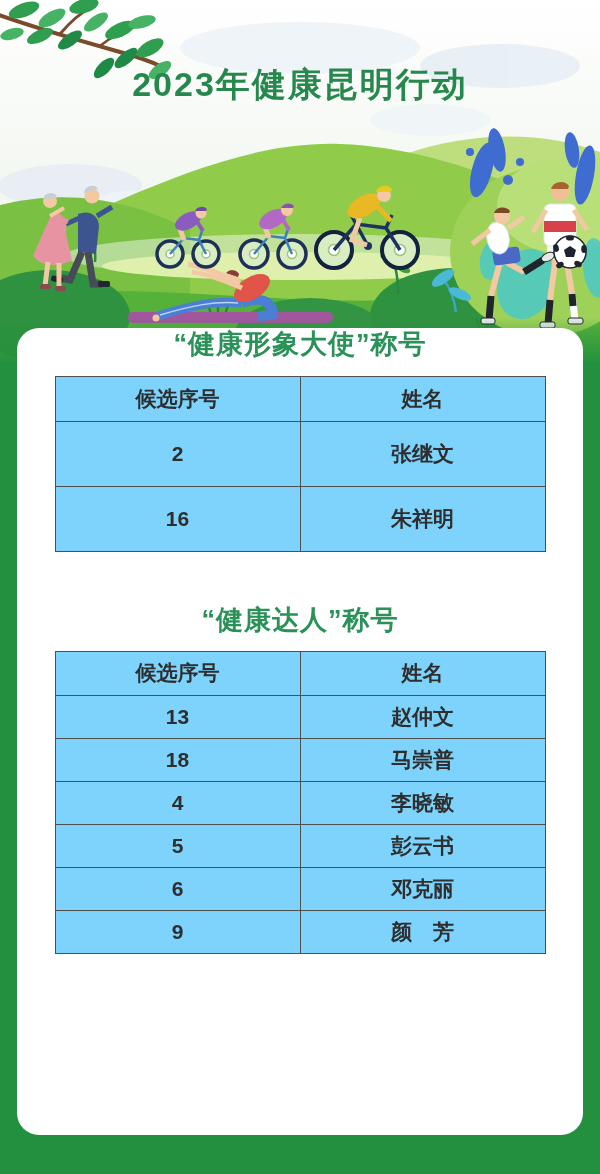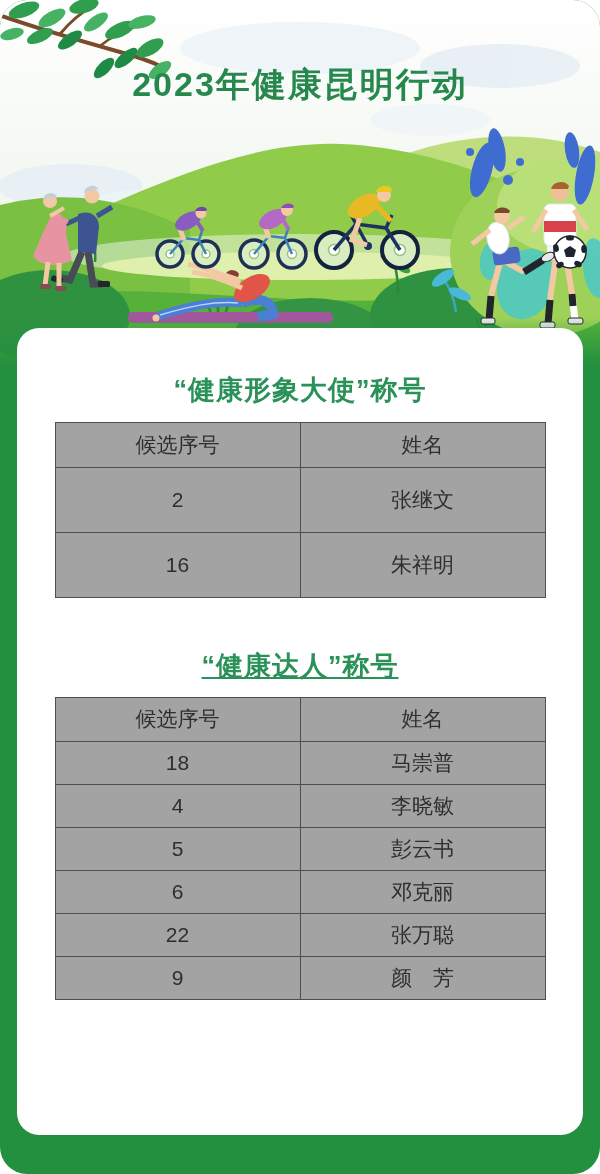--- a/index.html
+++ b/index.html
@@ -1,42 +1,42 @@
 <!DOCTYPE html>
 <html><head>
 <meta charset="utf-8">
 <style>
   html,body { margin:0; padding:0; }
   body { width:600px; font-family:"Liberation Sans","DejaVu Sans",sans-serif; }
-  .poster { position:relative; width:600px; height:1174px; background:#23903f; overflow:hidden;border-radius:27px; }
+  .poster { position:relative; width:600px; height:1174px; background:#23903f; overflow:hidden; }
 
   
   .hero { position:absolute; top:0; left:0; width:600px; height:372px;
           background:linear-gradient(180deg,#ffffff 0%,#f4f8f2 45%,#eaf3e6 100%); overflow:hidden; }
   .hero svg { position:absolute; top:0; left:0; }
   .hero-fade { position:absolute; left:0; top:318px; width:600px; height:54px;
                background:linear-gradient(180deg, rgba(35,144,63,0) 0%, #23903f 85%); }
   .title-block { position:absolute; top:66px; left:0; width:600px; text-align:center;
                  color:#27884e; font-weight:800; z-index:3; }
   .title-line1 { font-size:34px; letter-spacing:2px; line-height:1.1;
                  text-shadow:0 1px 0 rgba(255,255,255,.6); }
   .title-line2 { font-size:28px; letter-spacing:0px; line-height:1.2; margin-top:6px;
                  text-shadow:0 1px 0 rgba(255,255,255,.6); }
 
   
   .card { position:absolute; left:17px; top:328px; width:566px; height:807px;
           background:#ffffff; border-radius:22px; z-index:2; }
   .section-title { margin:0; text-align:center; font-size:27px; font-weight:800;
                    color:#2a9158; letter-spacing:1px; line-height:1.2; }
-  .section-title.s1 { padding-top:46px; }
-  .section-title.s2 { margin-top:52px;text-decoration:underline; }
+  .section-title.s1 { }
+  .section-title.s2 { margin-top:52px; }
 
   table.award { border-collapse:collapse; width:491px; margin:16px auto 0; table-layout:fixed; }
   table.award th, table.award td { border:1px solid #4f4f4f; text-align:center; vertical-align:middle;
-                   font-size:21px; font-weight:400; color:#2e2e2e; padding:0; background:#a3a3a3; }
+                   font-size:21px; font-weight:700; color:#2e2e2e; padding:0; background:#7dd3fc; }
   table.t1 th { height:44px; }
   table.t1 td { height:64px; }
   table.t2 { margin-top:14px; }
   table.t2 th { height:43px; }
   table.t2 td { height:42px; }
 </style>
 </head>
 <body>
 
 <div class="poster">
@@ -271,38 +271,38 @@
     <h2 class="section-title s2">“健康达人”称号</h2>
     <table class="award t2">
         <thead>
           <tr>
             <th>候选序号</th>
             <th>姓名</th>
           </tr>
         </thead>
         <tbody>
           <tr>
+            <td>13</td>
+            <td>赵仲文</td>
+          </tr>
+          <tr>
             <td>18</td>
             <td>马崇普</td>
           </tr>
           <tr>
             <td>4</td>
             <td>李晓敏</td>
           </tr>
           <tr>
             <td>5</td>
             <td>彭云书</td>
           </tr>
           <tr>
             <td>6</td>
             <td>邓克丽</td>
-          </tr>
-          <tr>
-            <td>22</td>
-            <td>张万聪</td>
           </tr>
           <tr>
             <td>9</td>
             <td>颜　芳</td>
           </tr>
         </tbody>
       </table>
   </div>
 
 </div>

